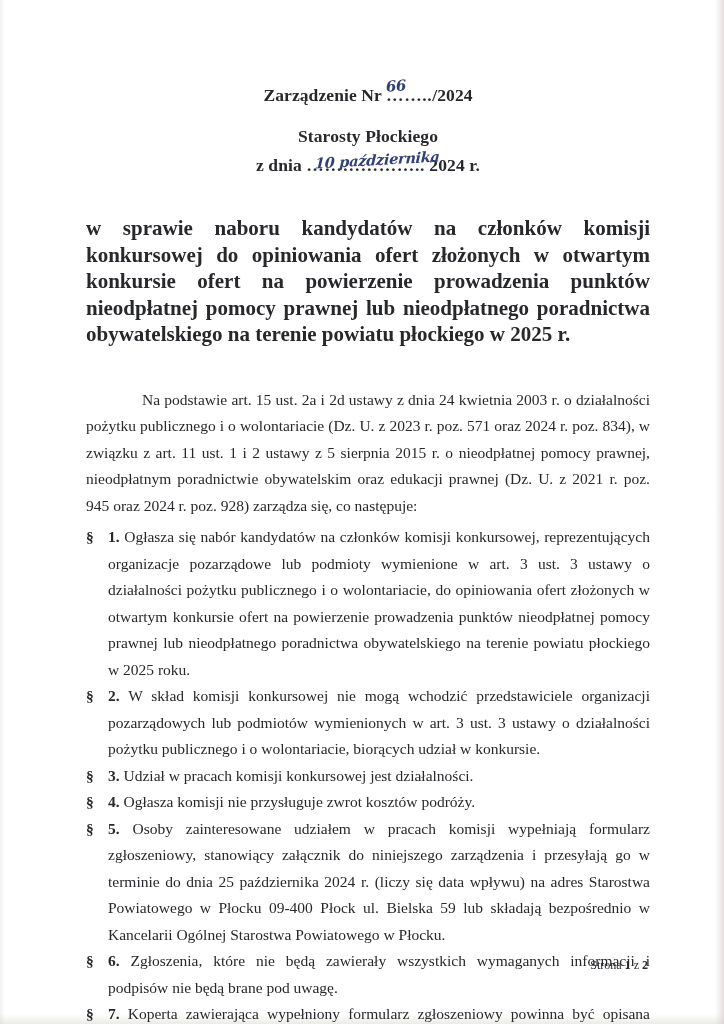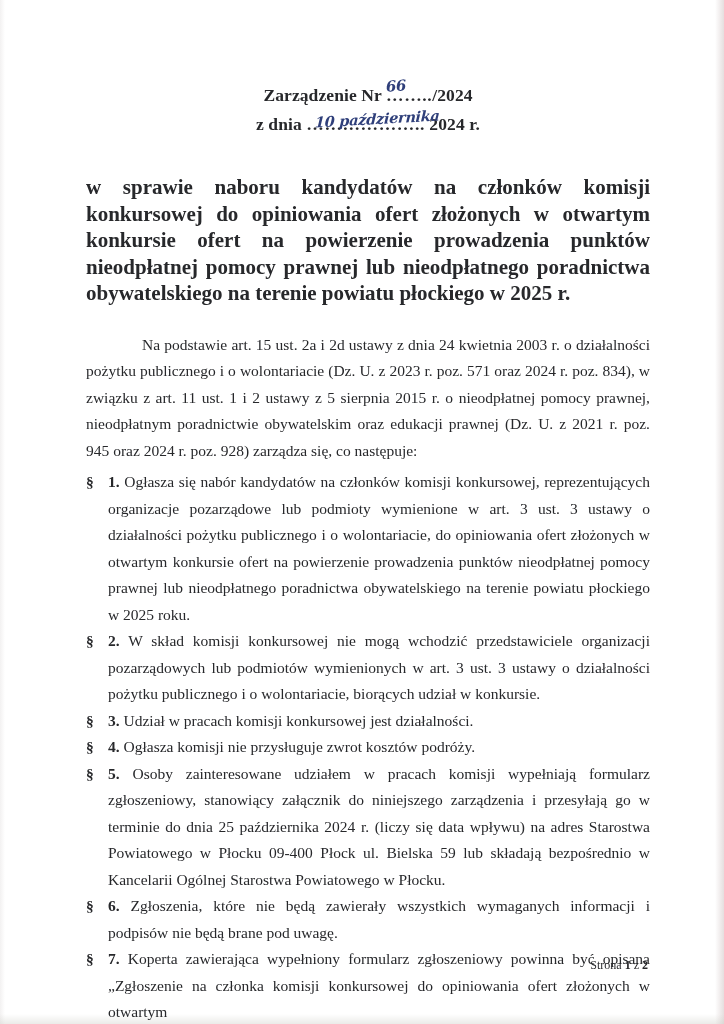--- a/index.html
+++ b/index.html
@@ -112,21 +112,21 @@
     margin-top: 35px;
     font-weight: bold;
     font-size: 21px;
     line-height: 26.5px;
     text-align: justify;
     text-justify: inter-word;
   }
 
   
   .basis {
-    margin-top: 25px;
+    margin-top: 39px;
     font-size: 15.5px;
     line-height: 26.5px;
     text-align: justify;
     text-justify: inter-word;
     text-indent: 56px;
   }
 
   .sections {
     margin-top: 5px;
   }
@@ -178,20 +178,21 @@
 
   <div class="content">
 
     <div class="doc-heading">
 
       <div class="heading-line-1">
         <span>Zarządzenie Nr </span><span class="dots">……..</span><span>/2024</span>
         <span class="ink ink-number">66</span>
       </div>
 
+      <div class="heading-line-2">Starosty Płockiego</div>
 
       <div class="heading-line-3">
         <span>z dnia </span><span class="dots">………………..</span><span> 2024 r.</span>
         <span class="ink ink-date">10 października</span>
       </div>
 
     </div>
 
     <div class="subject">w sprawie naboru kandydatów na członków komisji konkursowej do opiniowania ofert złożonych w otwartym konkursie ofert na powierzenie prowadzenia punktów nieodpłatnej pomocy prawnej lub nieodpłatnego poradnictwa obywatelskiego na terenie powiatu płockiego w 2025 r.</div>
 

